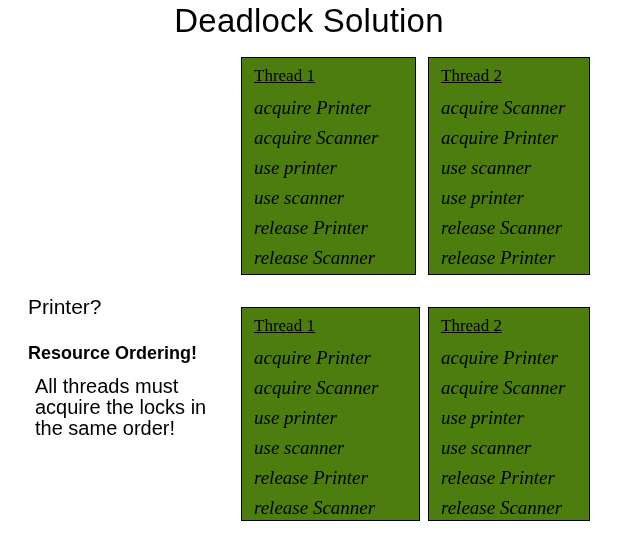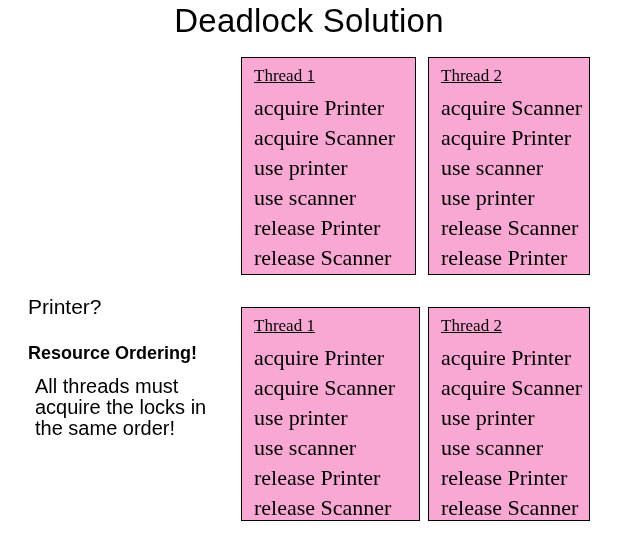--- a/index.html
+++ b/index.html
@@ -28,37 +28,38 @@
     text-align: center;
     font-family: "Liberation Sans", sans-serif;
     font-size: 33px;
     font-weight: normal;
     letter-spacing: 0.2px;
     color: #000000;
   }
   .code-box {
     position: absolute;
     border: 1px solid #000000;
-    background: #f9a8d4;
+    background: #4d7c0f;
     box-sizing: border-box;
     padding: 8px 0 8px 8px;
   }
   .code-box .box-title {
     font-family: "Liberation Serif", serif;
     font-size: 17px;
     text-decoration: underline;
     margin-bottom: 7px;
     padding-left: 4px;
   }
   .code-box .line {
     font-family: "Liberation Serif", serif;
-    font-size: 22px;
+    font-size: 19px;
     line-height: 30px;
     padding-left: 4px;
     white-space: nowrap;
+    font-style: italic;
   }
   #box-top-left  { left: 241px; top: 57px;  width: 175px; height: 218px; }
   #box-top-right { left: 428px; top: 57px;  width: 162px; height: 218px; }
   #box-bot-left  { left: 241px; top: 307px; width: 179px; height: 214px; }
   #box-bot-right { left: 428px; top: 307px; width: 162px; height: 214px; }
 
   .left-panel {
     position: absolute;
     left: 28px;
     top: 295px;

